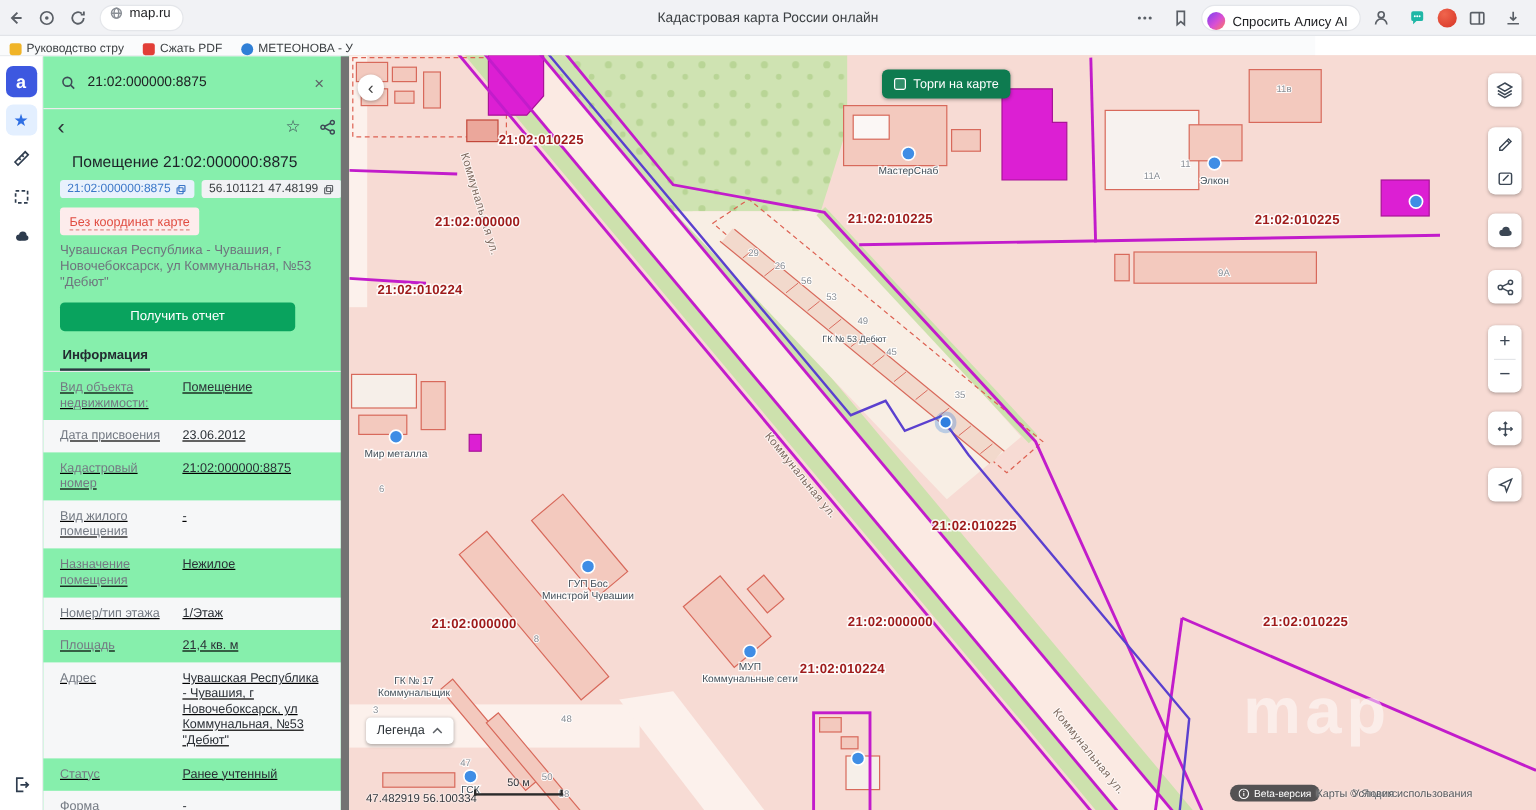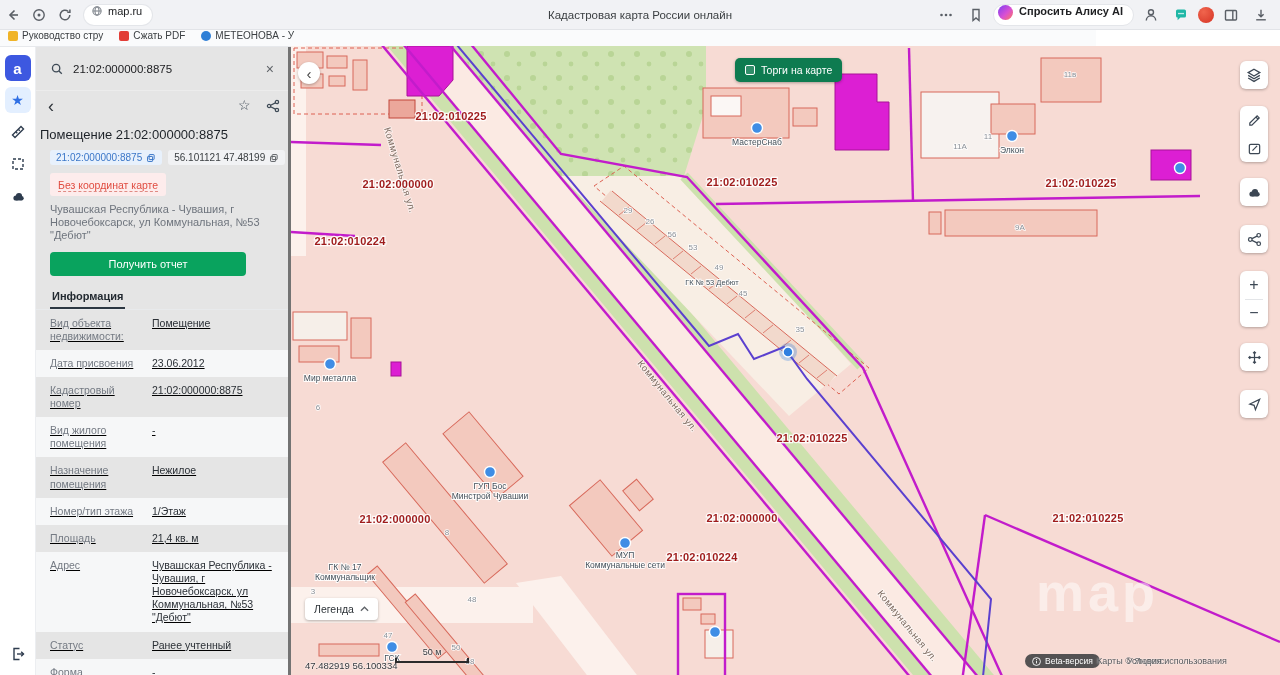--- a/index.html
+++ b/index.html
@@ -6,44 +6,44 @@
   html,body { width:1280px; height:675px; overflow:hidden; font-family:"Liberation Sans", sans-serif; background:#fff; }
   #screen { position:relative; width:1280px; height:675px; }
 
   
   #topbar { position:absolute; left:0; top:0; width:1280px; height:30px; background:#f1f2f5; border-bottom:1px solid #e2e4e8; display:flex; align-items:center; }
   .tb-ic { width:26px; height:22px; display:flex; align-items:center; justify-content:center; color:#5a5f66; flex:none; cursor:pointer; }
   .tb-ic svg { display:block; }
   #urlpill { display:flex; align-items:flex-start; gap:5px; background:#fff; border-radius:11px; height:20px; padding:0 10px 0 7px; margin-left:6px; font-size:11px; color:#202124; box-shadow:0 0 0 1px #e4e6ea; cursor:text; }
   #pagetitle { position:absolute; left:50%; top:0; transform:translateX(-50%); height:30px; line-height:30px; font-size:11.5px; color:#3c4043; white-space:nowrap; }
   #tb-right { position:absolute; right:6px; top:0; height:30px; display:flex; align-items:center; gap:4px; }
-  #alice { display:flex; align-items:flex-start; gap:6px; background:#fff; border:1px solid #e4e6ea; border-radius:13px; height:22px; padding:0 10px 0 4px; font-size:11px; color:#202124; cursor:pointer;font-weight:bold; }
+  #alice { display:flex; align-items:flex-end; gap:6px; background:#fff; border:1px solid #e4e6ea; border-radius:13px; height:22px; padding:0 10px 0 4px; font-size:11px; color:#202124; cursor:pointer; }
   .alice-orb { width:15px; height:15px; border-radius:50%; background:linear-gradient(135deg,#7b3ff2,#d94fd4 55%,#ff7a59); flex:none; }
   .avatar-red { width:16px; height:16px; border-radius:50%; background:radial-gradient(circle at 35% 30%,#f0654d,#d63425); flex:none; cursor:pointer; }
 
-  #bookmarks { position:absolute; left:0; top:30px; width:1096px; height:17px; background:#fafbfc; border-bottom:1px solid #e7e9ec; display:flex; align-items:flex-start; padding-left:8px; gap:16px; }
+  #bookmarks { position:absolute; left:0; top:30px; width:1096px; height:17px; background:#fafbfc; border-bottom:1px solid #e7e9ec; display:flex; align-items:flex-end; padding-left:8px; gap:16px; }
   .bm { display:flex; align-items:center; gap:4px; font-size:10px; color:#3c4043; cursor:pointer; white-space:nowrap; }
   .bm .fav { width:10px; height:10px; border-radius:2px; flex:none; }
 
   
   #rail { position:absolute; left:0; top:47px; width:36px; height:628px; background:#fff; border-right:1px solid #eceef1; }
   .rail-btn { width:26px; height:26px; margin:6px auto 0; border-radius:6px; display:flex; align-items:center; justify-content:center; color:#2e3c4e; cursor:pointer; }
   #rail-logo { background:#3d58e0; color:#fff; font-weight:bold; font-size:15px; margin-top:8px; cursor:pointer; }
   #rail-star { background:#e3efff; color:#2f6fe4; font-size:14px; }
   #rail-exit { position:absolute; bottom:8px; left:5px; }
 
   
-  #sidebar { position:absolute; left:36px; top:47px; width:255px; height:628px; background:#e5e5e5; border-right:3px solid #737373; overflow:hidden; }
+  #sidebar { position:absolute; left:36px; top:47px; width:255px; height:628px; background:#86efac; border-right:7px solid #737373; overflow:hidden; }
   #search-row { height:44px; display:flex; align-items:center; gap:9px; padding:0 14px; border-bottom:1px solid #ececec; }
   #search-input { flex:1; border:none; outline:none; font-size:11.5px; color:#202124; font-family:inherit; background:transparent; }
   #head-row { height:32px; position:relative; }
   #back-btn { position:absolute; left:12px; top:4px; font-size:18px; color:#30353b; line-height:22px; cursor:pointer; }
   #fav-btn { position:absolute; left:202px; top:6px; font-size:14px; color:#3e4a56; cursor:pointer; }
   #share-btn { position:absolute; left:230px; top:8px; cursor:pointer; color:#3e4a56; }
-  #obj-title { margin:4px 4px 0; font-size:13px; font-weight:500; color:#1d2228; }
+  #obj-title { margin:4px 24px 0; font-size:13px; font-weight:500; color:#1d2228; }
   #chips { margin:8px 14px 0; display:flex; gap:6px; }
   .chip { display:inline-flex; align-items:center; gap:4px; font-size:10px; padding:2px 6px; border-radius:3px; cursor:pointer; white-space:nowrap; }
   .chip-blue { background:#e8f1fc; color:#3b77c8; }
   .chip-gray { background:#f1f2f4; color:#3c4043;justify-content:flex-end; }
   #warning { margin:8px 14px 0; display:inline-block; background:#fdecec; padding:2px 8px 3px; border-radius:3px; }
   #warning span { font-size:10.5px; color:#e04c41; border-bottom:1px dashed #e08a84; }
   #address { margin:7px 14px 0; font-size:11px; line-height:1.2; color:#6e747d; }
   #report-btn { display:block; margin:9px 14px 0; width:196px; height:24px; background:#09a35e; color:#fff; border:none; border-radius:4px; font-size:11px; font-family:inherit; cursor:pointer; }
   #tabs { margin-top:8px; border-bottom:1px solid #e8eaec; padding-left:14px; }
   #tab-info { display:inline-block; padding:6px 2px 5px; border-bottom:2px solid #2c3742; font-size:11px; font-weight:bold; color:#232a31; cursor:pointer; }

